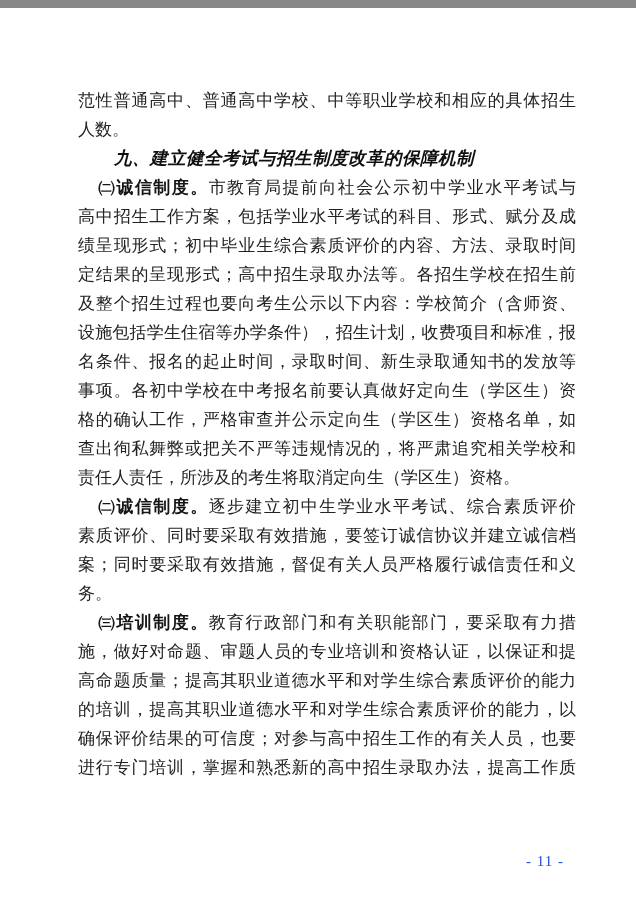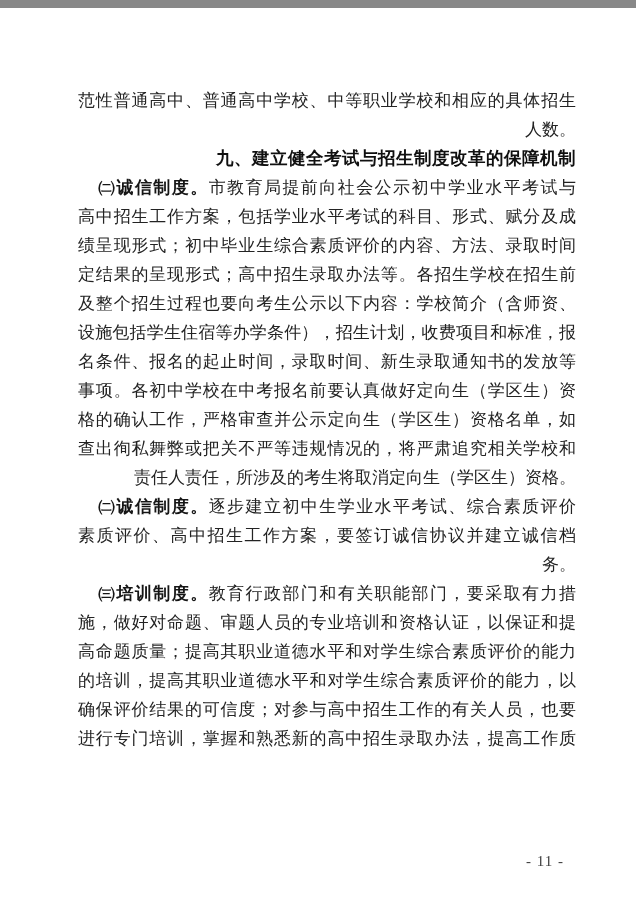--- a/index.html
+++ b/index.html
@@ -20,47 +20,47 @@
   .column {
     position: absolute;
     left: 78px;
     top: 78px;
     width: 498px;
   }
   .line {
     height: 29px;
     line-height: 29px;
     font-size: 17px;
-    text-align: right;
+    text-align: left;
     white-space: normal;
   }
   .line.j {
     text-align: justify;
     text-align-last: justify;
   }
-  .line.indent2 { text-indent: 36px; }
+  .line.indent2 { text-indent: 36px; font-style: italic; }
   .line.indent1 { text-indent: 20px; }
   .line.heading {
     font-family: "Liberation Sans", "DejaVu Sans", sans-serif;
     font-weight: 700;
     font-size: 17.5px;
     color: #101010;
     letter-spacing: 0.5px;
   }
   .lead {
     font-weight: 700;
     color: #151515;
   }
   .page-number {
     position: absolute;
     top: 845px;
     right: 72px;
     font-size: 15px;
     letter-spacing: 1px;
-    color: #404040;
+    color: #1d4ed8;
     font-family: "Liberation Serif", "DejaVu Serif", serif;
   }
 </style>
 </head>
 <body>
 
 <div class="page">
   <div class="column">
       <div class="line j">范性普通高中、普通高中学校、中等职业学校和相应的具体招生</div>
       <div class="line">人数。</div>
@@ -70,21 +70,22 @@
       <div class="line j">绩呈现形式；初中毕业生综合素质评价的内容、方法、录取时间</div>
       <div class="line j">定结果的呈现形式；高中招生录取办法等。各招生学校在招生前</div>
       <div class="line j">及整个招生过程也要向考生公示以下内容：学校简介（含师资、</div>
       <div class="line j">设施包括学生住宿等办学条件），招生计划，收费项目和标准，报</div>
       <div class="line j">名条件、报名的起止时间，录取时间、新生录取通知书的发放等</div>
       <div class="line j">事项。各初中学校在中考报名前要认真做好定向生（学区生）资</div>
       <div class="line j">格的确认工作，严格审查并公示定向生（学区生）资格名单，如</div>
       <div class="line j">查出徇私舞弊或把关不严等违规情况的，将严肃追究相关学校和</div>
       <div class="line">责任人责任，所涉及的考生将取消定向生（学区生）资格。</div>
       <div class="line j indent1"><span class="lead">㈡诚信制度。</span>逐步建立初中生学业水平考试、综合素质评价</div>
-      <div class="line j">素质评价、高中招生工作方案，要签订诚信协议并建立诚信档</div>
+      <div class="line j">素质评价、同时要采取有效措施，要签订诚信协议并建立诚信档</div>
+      <div class="line j">案；同时要采取有效措施，督促有关人员严格履行诚信责任和义</div>
       <div class="line">务。</div>
       <div class="line j indent1"><span class="lead">㈢培训制度。</span>教育行政部门和有关职能部门，要采取有力措</div>
       <div class="line j">施，做好对命题、审题人员的专业培训和资格认证，以保证和提</div>
       <div class="line j">高命题质量；提高其职业道德水平和对学生综合素质评价的能力</div>
       <div class="line j">的培训，提高其职业道德水平和对学生综合素质评价的能力，以</div>
       <div class="line j">确保评价结果的可信度；对参与高中招生工作的有关人员，也要</div>
       <div class="line j">进行专门培训，掌握和熟悉新的高中招生录取办法，提高工作质</div>
     </div>
   <div class="page-number">- 11 -</div>
 </div>

